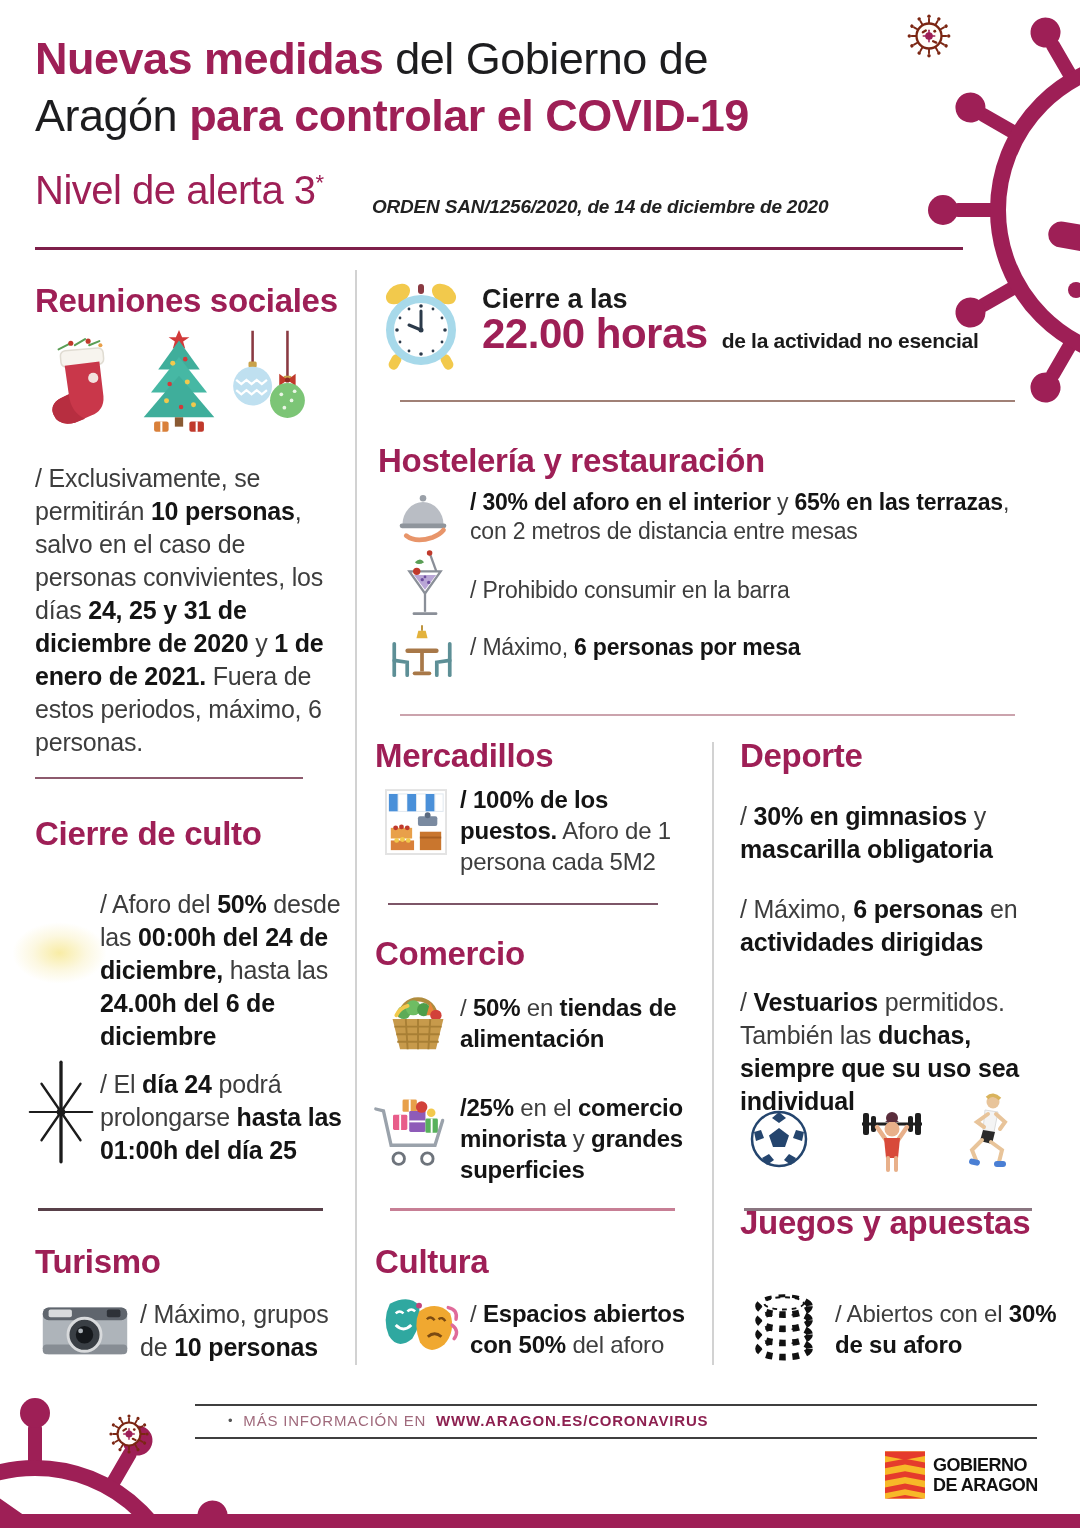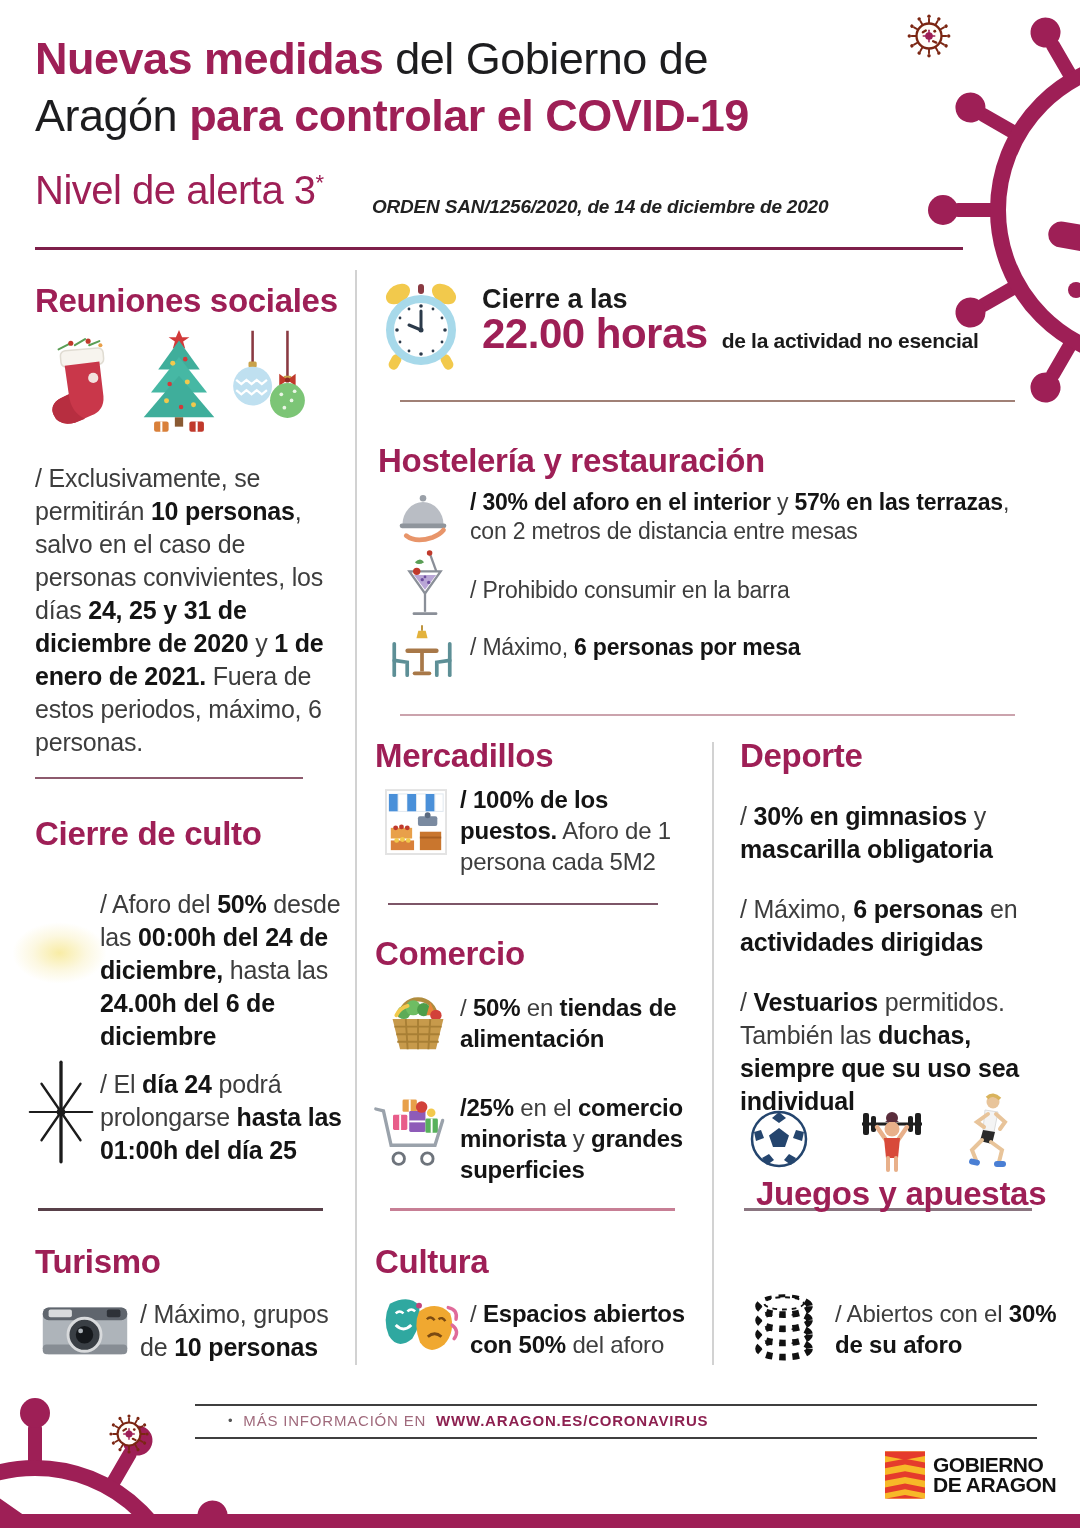--- a/index.html
+++ b/index.html
@@ -26,21 +26,21 @@
   .cierre-row{display:flex;align-items:baseline;}
   .cierre-time{font-size:42px;font-weight:700;color:var(--maroon);letter-spacing:-0.5px;}
   .cierre-suffix{font-size:21px;font-weight:700;color:#1b1b1b;margin-left:14px;letter-spacing:-0.3px;}
   .hline{height:2px;background:#999;}
   .vline{width:2px;background:#d2d2d2;}
   .candle-glow{background:radial-gradient(ellipse at center,rgba(248,235,160,0.95) 0%,rgba(250,242,200,0.55) 40%,rgba(255,255,255,0) 70%);}
   .footer-info{font-size:15px;letter-spacing:0.8px;color:#a06a7c;font-weight:400;display:flex;align-items:center;gap:10px;}
   .footer-info .lnk{font-weight:700;color:#8d2050;}
   .footer-info .blt{color:#555;font-size:13px;}
   .logo{display:flex;align-items:center;gap:7px;}
-  .logo-text{font-size:21px;line-height:20px;font-weight:700;color:#111;letter-spacing:-0.5px;}
+  .logo-text{font-size:18px;line-height:20px;font-weight:700;color:#111;letter-spacing:-0.5px;}
   .bottom-bar{background:var(--maroon);}
   svg{display:block;}
 </style>
 </head>
 <body>
 
 <div class="page">
 
   <svg width="0" height="0" style="position:absolute">
     <defs>
@@ -262,21 +262,21 @@
   <div class="abs hline" style="left:400px;top:400px;width:615px;background:#a08076;"></div>
 
   <div class="abs sec-h" style="left:378px;top:430px;margin-top:12px;">Hostelería y restauración</div>
 
   <svg class="abs" style="left:395px;top:487px" width="56" height="60" viewBox="0 0 60 64">
     <circle cx="30" cy="12" r="3.5" fill="#9aa0a8"></circle>
     <path d="M8,40 A22,24 0 0 1 52,40 Z" fill="#b9bdc4"></path>
     <rect x="5" y="39" width="50" height="5" rx="2.5" fill="#8f959c"></rect>
     <path d="M12,52 Q22,60 40,54 Q48,51 52,46" stroke="#e8956a" stroke-width="5" fill="none" stroke-linecap="round"></path>
   </svg>
-  <p class="abs body sm" style="left:470px;top:488px;width:578px;"><span class="b">/ 30% del aforo en el interior</span><span> y </span><span class="b">57% en las terrazas</span><span>, con 2 metros de distancia entre mesas</span></p>
+  <p class="abs body sm" style="left:470px;top:488px;width:578px;"><span class="b">/ 30% del aforo en el interior</span><span> y </span><span class="b">65% en las terrazas</span><span>, con 2 metros de distancia entre mesas</span></p>
 
   <svg class="abs" style="left:402px;top:548px" width="46" height="78" viewBox="0 0 50 82">
     <line x1="30" y1="4" x2="38" y2="26" stroke="#8a8f98" stroke-width="2.5"></line>
     <circle cx="30" cy="4" r="3" fill="#c0392b"></circle>
     <path d="M14,14 q6,-6 10,0 q-6,4 -10,0" fill="#5a9e55"></path>
     <polygon points="8,24 42,24 25,48" fill="#ffffff" stroke="#8a8f98" stroke-width="2.5"></polygon>
     <polygon points="13,28 37,28 25,44" fill="#b9a6d6"></polygon>
     <g fill="#6d4e9e">
         <circle cx="22" cy="33" r="1.8"></circle>
         <circle cx="29" cy="36" r="1.8"></circle>
@@ -439,21 +439,21 @@
       <path d="M41,22 L50,30 L45,37"></path>
       <path d="M36,50 L47,58 L44,70"></path>
       <path d="M27,48 L17,58 L21,68"></path>
     </g>
     <rect x="39" y="69" width="12" height="6" rx="3" fill="#4a7fd4"></rect>
     <rect x="14" y="67" width="11" height="6" rx="3" fill="#4a7fd4" transform="rotate(12 19 70)"></rect>
   </svg>
 
   <div class="abs hline" style="left:744px;top:1208px;width:288px;height:3px;background:#8a7580;"></div>
 
-  <div class="abs sec-h" style="left:740px;top:1175px;margin-left:16px;">Juegos y apuestas</div>
+  <div class="abs sec-h" style="left:740px;top:1204px;">Juegos y apuestas</div>
   <svg class="abs" style="left:750px;top:1290px" width="68" height="72" viewBox="0 0 72 76">
     <g>
       <ellipse cx="36" cy="62" rx="27" ry="9" fill="#ffffff"></ellipse>
       <ellipse cx="36" cy="62" rx="27" ry="9" fill="none" stroke="#111" stroke-width="7" stroke-dasharray="7 7"></ellipse>
       <ellipse cx="36" cy="47" rx="27" ry="9" fill="#ffffff"></ellipse>
       <ellipse cx="36" cy="47" rx="27" ry="9" fill="none" stroke="#111" stroke-width="7" stroke-dasharray="7 7"></ellipse>
       <ellipse cx="36" cy="32" rx="27" ry="9" fill="#ffffff"></ellipse>
       <ellipse cx="36" cy="32" rx="27" ry="9" fill="none" stroke="#111" stroke-width="7" stroke-dasharray="7 7"></ellipse>
       <ellipse cx="36" cy="17" rx="27" ry="9" fill="#ffffff"></ellipse>
       <ellipse cx="36" cy="17" rx="27" ry="9" fill="none" stroke="#111" stroke-width="7" stroke-dasharray="7 7"></ellipse>

